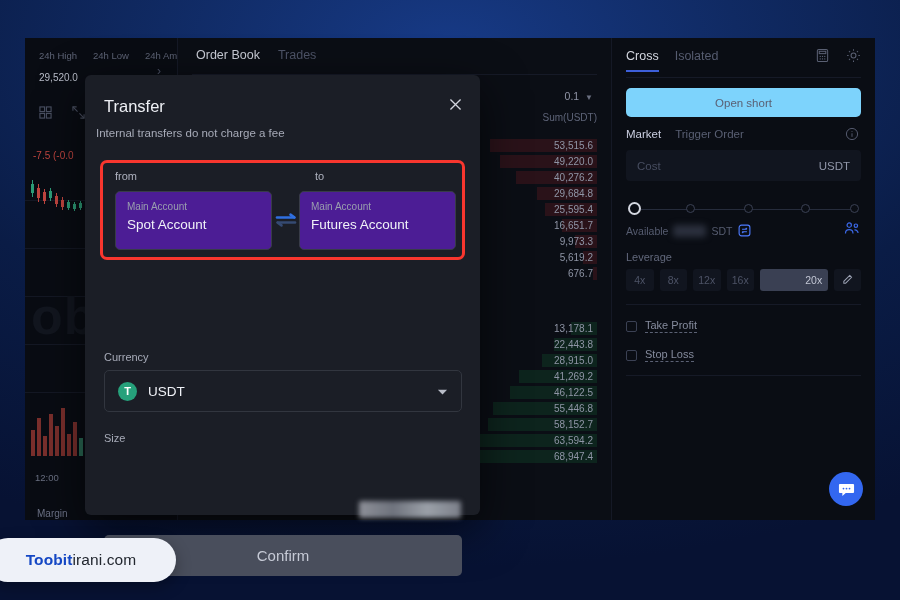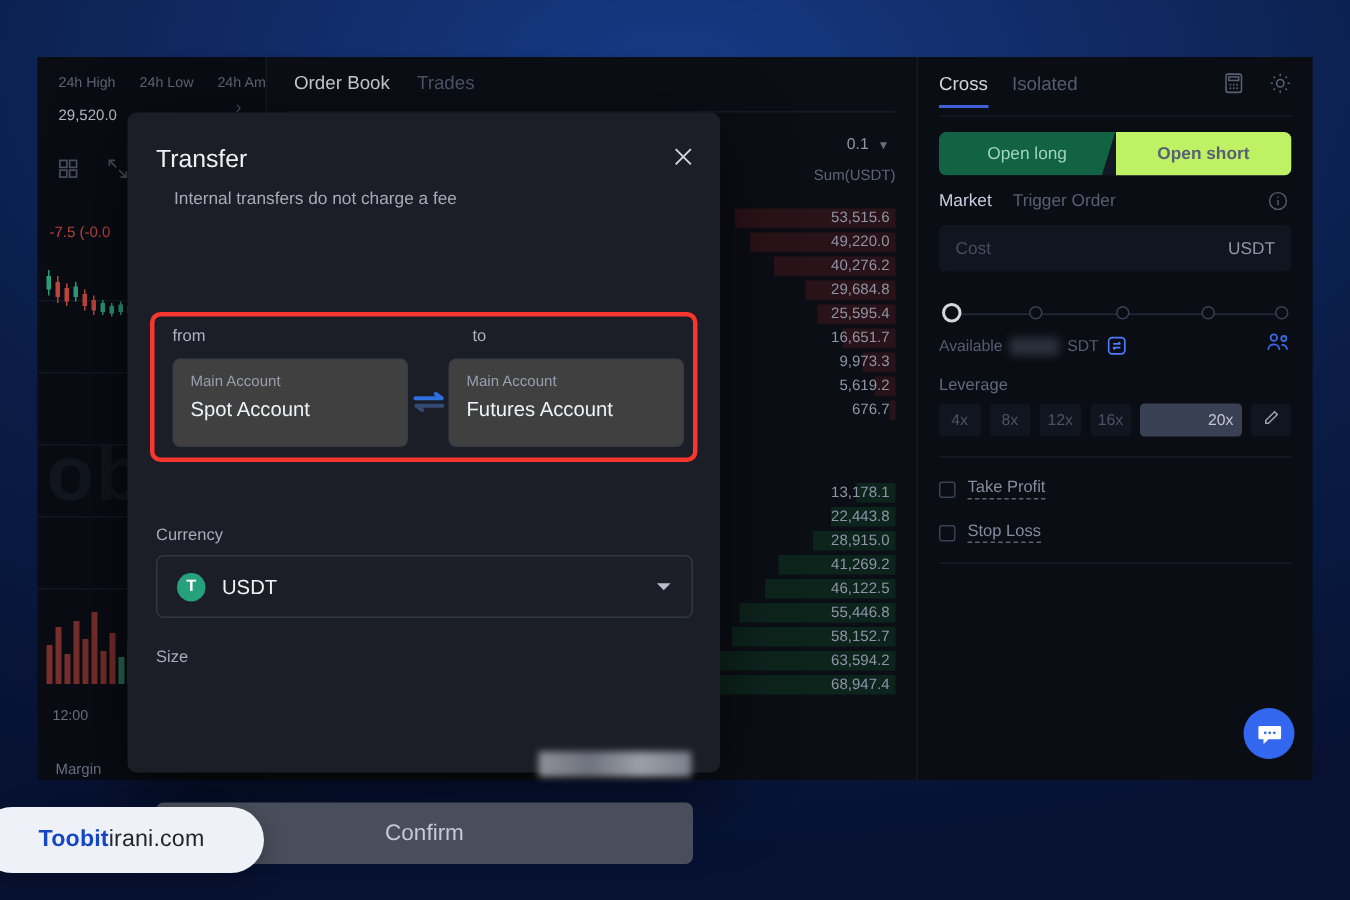--- a/index.html
+++ b/index.html
@@ -73,21 +73,21 @@
   .mg-tab.active { color: #d3d6df; border-bottom: 2px solid #3d5fd9; }
   #panel-icons { position: absolute; right: 14px; top: 10px; display: flex; gap: 16px; }
   #panel-div { position: absolute; left: 14px; right: 14px; top: 39px; height: 1px; background: #161a27; }
 
   #side-toggle { position: absolute; left: 14px; right: 14px; top: 50px; height: 29px;
                  display: flex; border-radius: 5px; overflow: hidden; background: #141824; }
   #btn-long { flex: 1; display: flex; align-items: center; justify-content: center;
               background: #126344; color: #9fd5bd; font-size: 11.5px;
               clip-path: polygon(0 0, 100% 0, calc(100% - 9px) 100%, 0 100%); }
   #btn-short { flex: 1; display: flex; align-items: center; justify-content: center;
-               background: #bef264; color: #5a6074; font-size: 11.5px; font-weight: bold; }
+               background: #7dd3fc; color: #5a6074; font-size: 11.5px; }
 
   #order-types { position: absolute; left: 14px; top: 90px; display: flex; gap: 14px; align-items: center; }
   .ot { font-size: 11.5px; color: #595f73; }
   .ot.active { color: #cacee0; }
   #info-i { position: absolute; right: 16px; top: 89px; }
 
   #cost-field { position: absolute; left: 14px; right: 14px; top: 112px; height: 31px;
                 background: #11151f; border-radius: 4px; display: flex; align-items: center;
                 justify-content: space-between; padding: 0 11px; }
   .cost-ph { font-size: 11.5px; color: #474d60; }
@@ -127,30 +127,30 @@
               border-radius: 50%; background: #3367f0; display: flex; align-items: center; justify-content: center; }
 
   
   #modal {
     position: absolute; left: 85px; top: 75px; width: 395px; height: 440px;
     background: #1b1e26; border-radius: 6px; box-shadow: 0 14px 46px rgba(0,0,0,.62);
     z-index: 40;
   }
   #modal-title { position: absolute; left: 19px; top: 22px; font-size: 16.5px; color: #eef0f5; }
   #modal-close { position: absolute; right: 17px; top: 22px; cursor: pointer; }
-  #modal-sub { position: absolute; left: 31px; top: 52px; font-size: 11.5px; color: #a7abb8; }
+  #modal-sub { position: absolute; left: 11px; top: 52px; font-size: 11.5px; color: #a7abb8; }
 
   #from-to-box {
     position: absolute; left: 15px; top: 85px; width: 365px; height: 100px;
-    border: 3px solid #f8362e; border-radius: 7px; margin-top: 48px;
+    border: 3px solid #f8362e; border-radius: 7px;
   }
   .ft-lbl { position: absolute; top: 7px; font-size: 11px; color: #aeb2bf; }
   .acct {
     position: absolute; top: 28px; width: 157px; height: 59px;
-    border: 1px solid #383c48; border-radius: 5px; background: #404040;
+    border: 1px solid #383c48; border-radius: 5px; background: #4c1d95;
   }
   .acct .a-top { position: absolute; left: 11px; top: 9px; font-size: 10px; color: #9a9fae; }
   .acct .a-main { position: absolute; left: 11px; top: 25px; font-size: 13.5px; color: #f0f2f7; }
   #swap-icon { position: absolute; left: 171px; top: 49px; }
 
   #cur-lbl { position: absolute; left: 19px; top: 276px; font-size: 11px; color: #a7abb8; }
   #cur-field { position: absolute; left: 19px; top: 295px; width: 358px; height: 42px;
                border: 1px solid #32363f; border-radius: 5px; background: #1b1e26;
                display: flex; align-items: center; padding: 0 13px; }
   #usdt-badge { width: 19px; height: 19px; border-radius: 50%; background: #26a17b;
@@ -406,21 +406,20 @@
       <span>
         <svg width="15" height="15" viewBox="0 0 16 16" fill="none" stroke="#5a6073" stroke-width="1.1">
           <circle cx="8" cy="8" r="2.6"></circle>
           <path d="M8 1.2v1.6M8 13.2v1.6M1.2 8h1.6M13.2 8h1.6M3.2 3.2l1.1 1.1M11.7 11.7l1.1 1.1M12.8 3.2l-1.1 1.1M4.3 11.7l-1.1 1.1"></path>
         </svg>
       </span>
     </div>
     <div id="panel-div"></div>
 
     <div id="side-toggle">
-      <div id="btn-long">Open long</div>
       <div id="btn-short">Open short</div>
     </div>
 
     <div id="order-types">
       <span class="ot active">Market</span>
       <span class="ot">Trigger Order</span>
     </div>
     <span id="info-i">
       <svg width="14" height="14" viewBox="0 0 16 16" fill="none" stroke="#565c70" stroke-width="1.1">
         <circle cx="8" cy="8" r="6.4"></circle>

